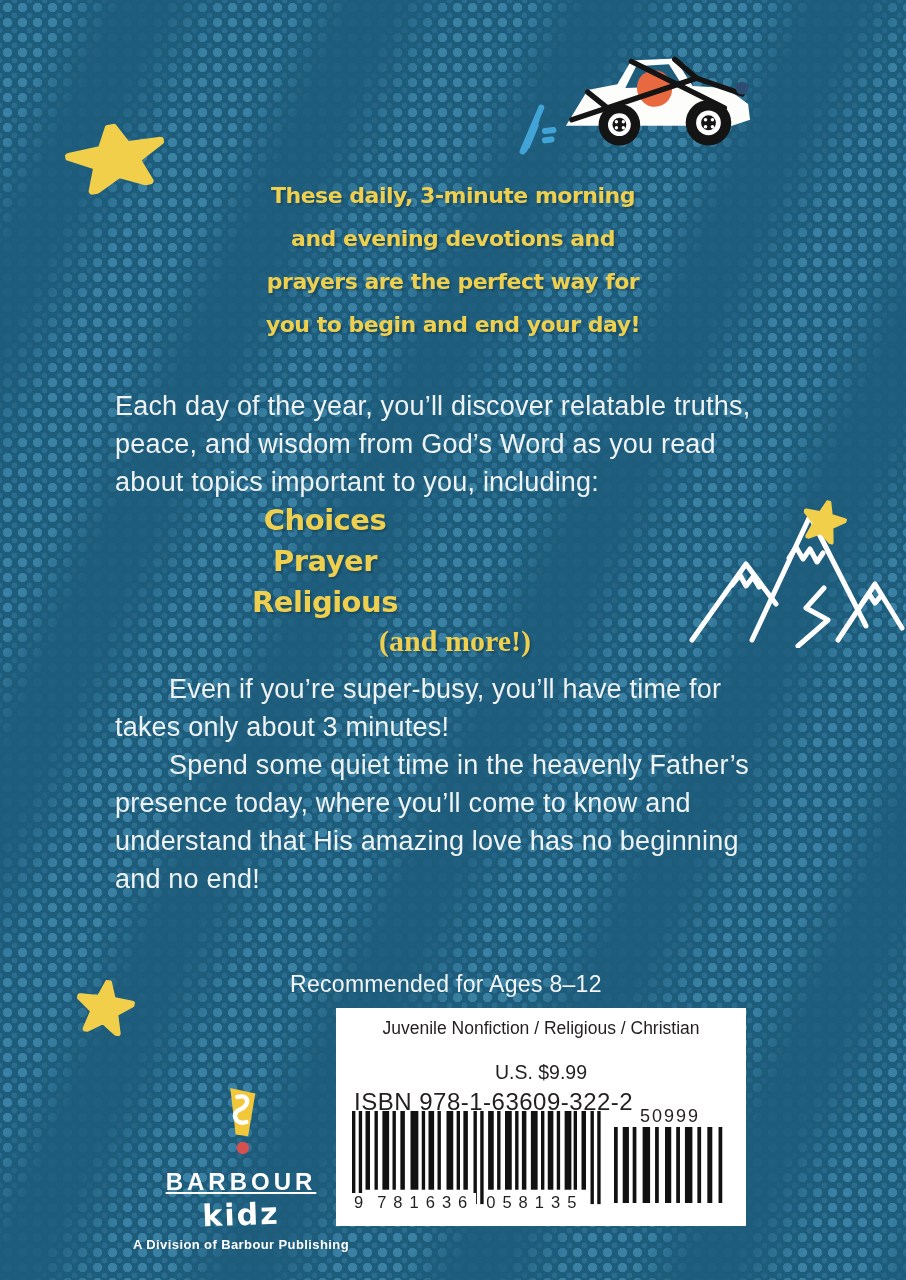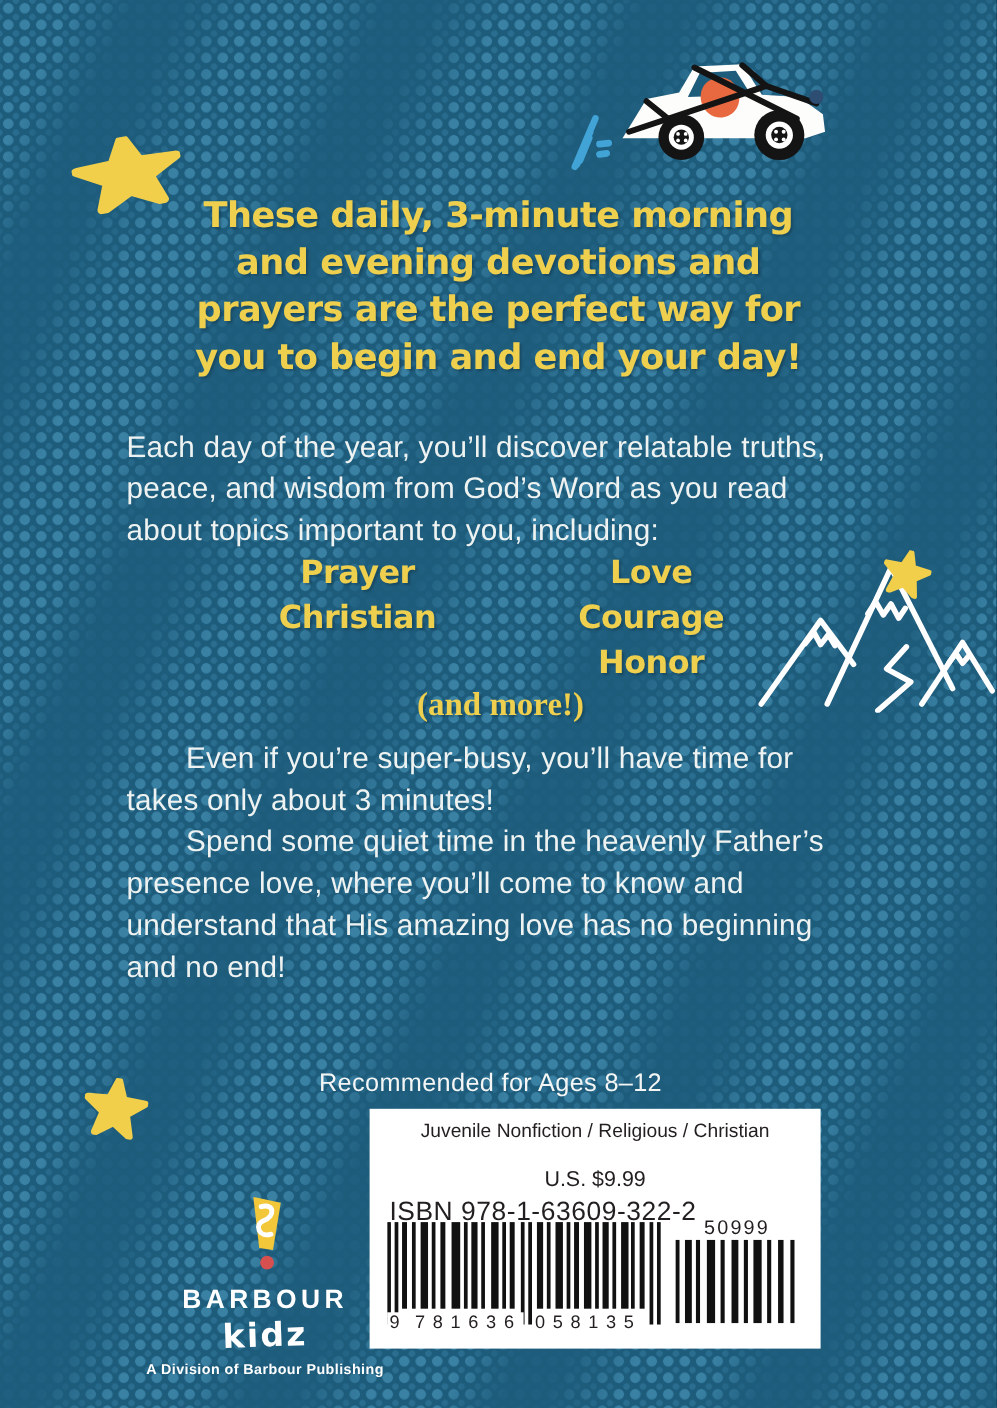--- a/index.html
+++ b/index.html
@@ -18,21 +18,21 @@
     background-size:100% 100%, 15px 15px, 15px 15px;
     background-position:0 0, 0 0, 7px 8px;
   }
   .abs { position:absolute; }
   svg { display:block; }
 
   
   .headline {
     left:0; right:0; top:174px; text-align:center;
     font-family:"DejaVu Sans", sans-serif; font-weight:bold;
-    font-size:32px; line-height:43px; letter-spacing:-0.5px;
+    font-size:22px; line-height:43px; letter-spacing:-0.5px;
     color:#eed04e; text-shadow:2px 2px 2px rgba(14,44,62,0.40);
   }
   .headline div { white-space:nowrap; }
 
   
   .copy {
     left:115px; width:700px; color:#eef3f2;
     font-size:27px; line-height:38px; letter-spacing:0.2px;
   }
   .copy div { white-space:nowrap; }
@@ -73,21 +73,21 @@
   .bc-digits span { background:#fff; padding:0 2px; }
   .bc-lead { margin-right:10px; }
   .bc-g1 { letter-spacing:7px; margin-right:8px; }
   .bc-g2 { letter-spacing:7px; }
   .bc-supp { position:absolute; right:20px; top:98px; width:112px; text-align:center; }
   .bc-supp-num { font-size:18px; letter-spacing:2px; }
 
   
   .publisher { left:128px; top:1082px; width:226px; text-align:center; color:#ffffff; }
   .pub-mark { margin:0 auto; width:50px; }
-  .pub-name { margin-top:6px; font-size:24px; letter-spacing:4px; font-weight:bold; }
+  .pub-name { margin-top:6px; font-size:24px; letter-spacing:4px; font-weight:bold;text-decoration:underline; }
   .pub-imprint { margin-top:1px; font-family:"DejaVu Sans", sans-serif; font-weight:bold; font-size:30px; letter-spacing:2px; transform:rotate(-2deg); }
   .pub-tagline { margin-top:5px; font-size:13px; font-weight:bold; letter-spacing:0.4px; }
 </style>
 </head>
 <body>
 
 <div class="cover">
 
   <svg width="0" height="0" style="position:absolute" aria-hidden="true">
     <defs>
@@ -150,27 +150,23 @@
     <div>you to begin and end your day!</div>
   </div>
 
   <div class="abs copy" style="top:387px">
     <div>Each day of the year, you’ll discover relatable truths,</div>
     <div>peace, and wisdom from God’s Word as you read</div>
     <div>about topics important to you, including:</div>
   </div>
 
   <div class="abs topic-col" style="left:185px">
+    <div>Choices</div>
     <div>Prayer</div>
-    <div>Christian</div>
-  </div>
-  <div class="abs topic-col" style="left:452px">
-    <div>Love</div>
-    <div>Courage</div>
-    <div>Honor</div>
+    <div>Religious</div>
   </div>
   <div class="abs topics-more">(and more!)</div>
 
   <div class="abs" style="left:688px;top:498px">
     <svg width="218" height="150" viewBox="0 0 218 150" fill="none" stroke="#ffffff" stroke-width="5" stroke-linecap="round" stroke-linejoin="round">
       <path d="M4,142 L58,66 L88,106"></path>
       <path d="M44,87 l8,-10 l6,11 l7,-9 l6,10"></path>
       <path d="M64,142 L122,18 L178,128"></path>
       <path d="M101,60 l7,-11 l7,12 l7,-10 l7,13 l6,-9"></path>
       <path d="M136,90 l-18,20 l22,12 l-30,26"></path>
@@ -181,21 +177,21 @@
   <div class="abs" style="left:802px;top:500px;transform:rotate(14deg)">
     <svg width="44" height="42" viewBox="0 0 100 96" preserveAspectRatio="none">
       <use href="#starPath" fill="#f2cf4a" stroke="#f2cf4a"></use>
     </svg>
   </div>
 
   <div class="abs copy" style="top:670px">
     <div class="indent">Even if you’re super-busy, you’ll have time for</div>
     <div>takes only about 3 minutes!</div>
     <div class="indent">Spend some quiet time in the heavenly Father’s</div>
-    <div>presence love, where you’ll come to know and</div>
+    <div>presence today, where you’ll come to know and</div>
     <div>understand that His amazing love has no beginning</div>
     <div>and no end!</div>
   </div>
 
   <div class="abs" style="left:76px;top:980px;transform:rotate(8deg)">
     <svg width="58" height="54" viewBox="0 0 100 96" preserveAspectRatio="none">
       <use href="#starPath" fill="#f2cf4a" stroke="#f2cf4a"></use>
     </svg>
   </div>
 

